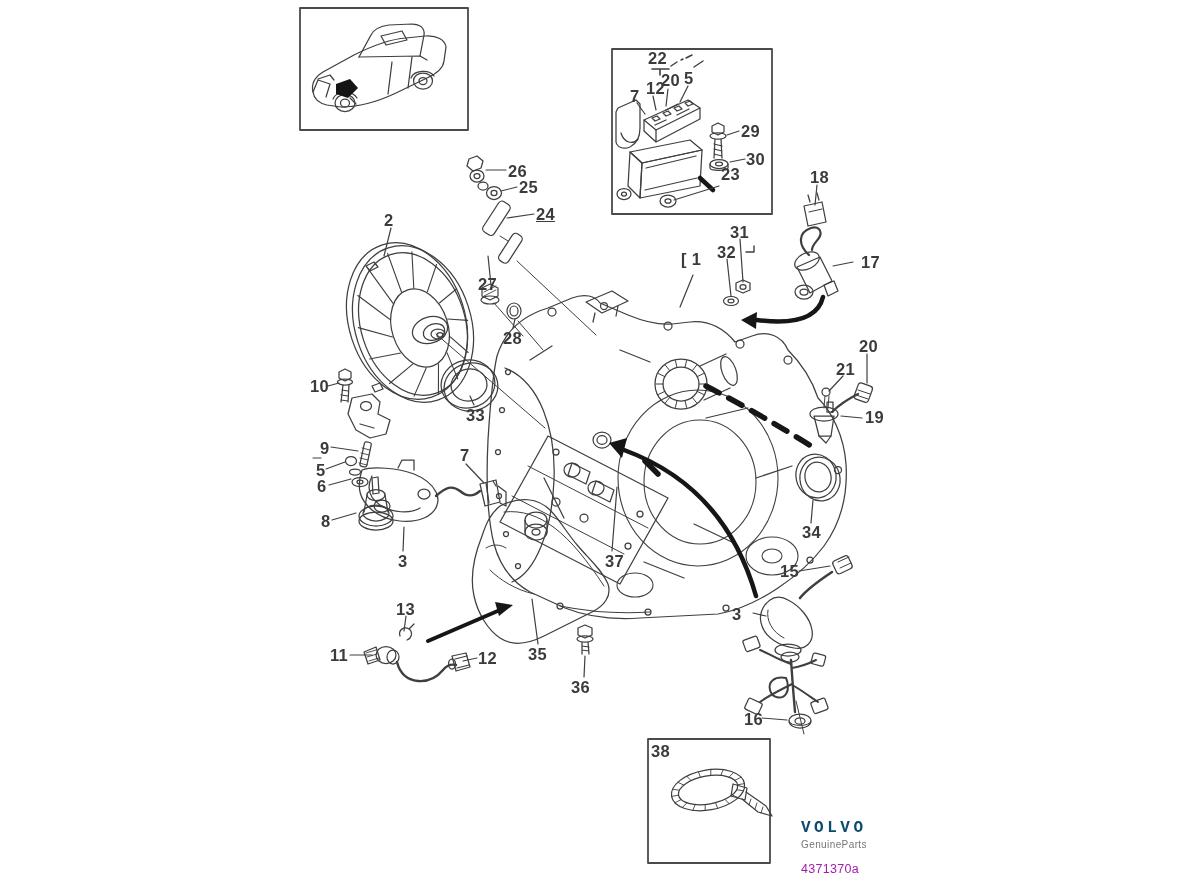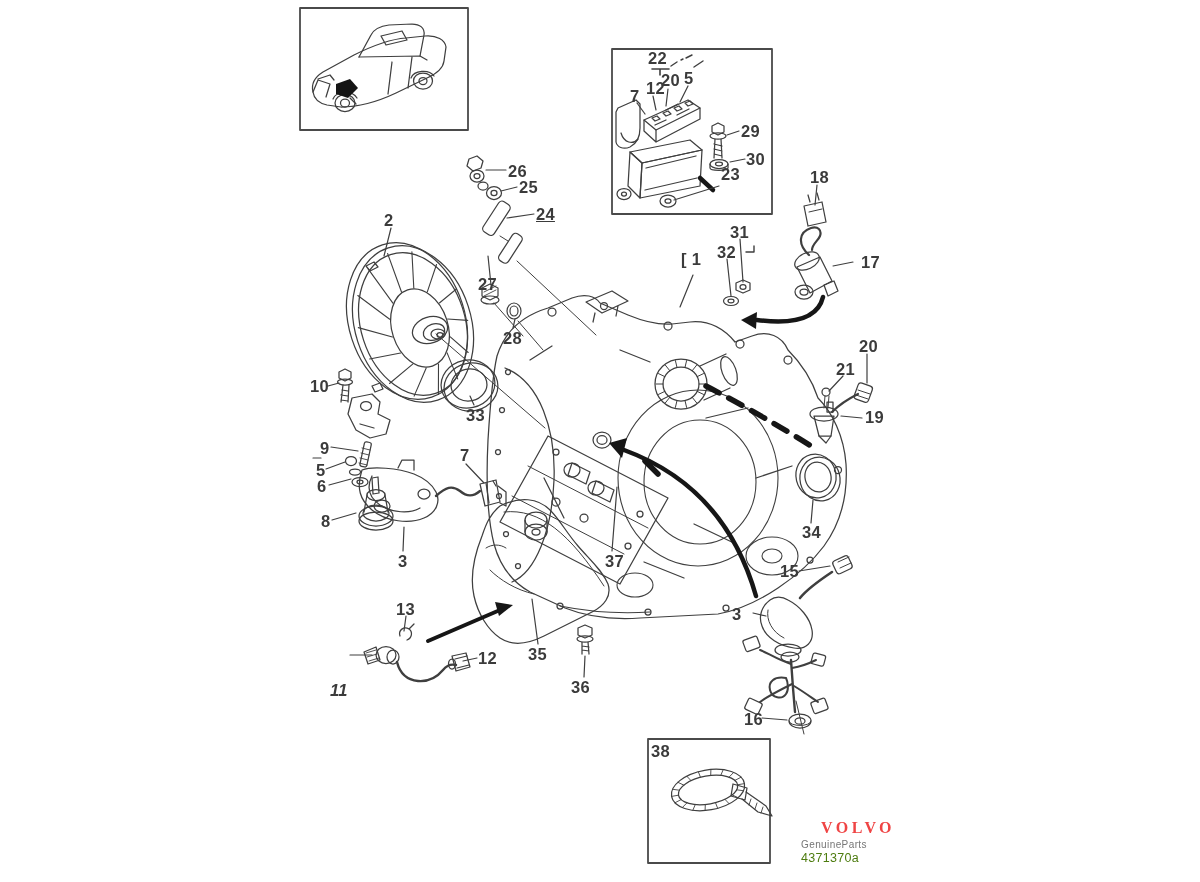--- a/index.html
+++ b/index.html
@@ -2,24 +2,24 @@
 <html><head>
 <meta charset="utf-8">
 <style>
   html,body{margin:0;padding:0;background:#ffffff;}
   #stage{position:relative;width:1200px;height:882px;background:#ffffff;overflow:hidden;
          font-family:"Liberation Sans",sans-serif;}
   #art{position:absolute;left:0;top:0;}
   .callout{position:absolute;font-family:"Liberation Sans",sans-serif;font-weight:700;
            font-size:16.5px;line-height:1;color:#3b3b3b;letter-spacing:.3px;white-space:pre;}
   #branding{position:absolute;left:801px;top:819px;width:150px;}
-  #brand-logo{font-family:Liberation Serif, serif;font-weight:700;font-size:16px;
-              letter-spacing:3.5px;color:#ef4444;margin-left:20px;}
+  #brand-logo{font-family:Liberation Mono, monospace;font-weight:700;font-size:16px;
+              letter-spacing:3.5px;color:#0c4a6e;}
   #brand-tagline{font-size:10px;color:#767676;letter-spacing:.4px;margin-top:2px;}
-  #brand-number{font-size:12.5px;color:#4d7c0f;margin-top:1px;letter-spacing:.3px;}
+  #brand-number{font-size:12.5px;color:#a21caf;margin-top:12px;letter-spacing:.3px;}
 </style>
 </head>
 <body>
 
 <div id="stage">
 
 <svg id="art" width="1200" height="882" viewBox="0 0 1200 882" fill="none" stroke="#3f3f3f" stroke-width="1.25" stroke-linecap="round" stroke-linejoin="round">
 
   <g>
     <rect x="300" y="8" width="168" height="122" stroke="#4a4a4a" stroke-width="1.8"></rect>
@@ -413,21 +413,21 @@
       <span class="callout" style="left: 320px; top: 440px;">9</span>
       <span class="callout" style="left: 316px; top: 462px;">5</span>
       <span class="callout" style="left: 317px; top: 478px;">6</span>
       <span class="callout" style="left: 321px; top: 513px;">8</span>
       <span class="callout" style="left: 398px; top: 553px;">3</span>
       <span class="callout" style="left: 460px; top: 447px;">7</span>
       <span class="callout" style="left: 605px; top: 553px;">37</span>
       <span class="callout" style="left: 528px; top: 646px;">35</span>
       <span class="callout" style="left: 571px; top: 679px;">36</span>
       <span class="callout" style="left: 396px; top: 601px;">13</span>
-      <span class="callout" style="left: 330px; top: 682px; font-style: italic;">11</span>
+      <span class="callout" style="left: 330px; top: 647px;">11</span>
       <span class="callout" style="left: 478px; top: 650px;">12</span>
       <span class="callout" style="left: 648px; top: 50px;">22</span>
       <span class="callout" style="left: 630px; top: 88px;">7</span>
       <span class="callout" style="left: 646px; top: 80px;">12</span>
       <span class="callout" style="left: 661px; top: 72px;">20</span>
       <span class="callout" style="left: 684px; top: 70px;">5</span>
       <span class="callout" style="left: 741px; top: 123px;">29</span>
       <span class="callout" style="left: 746px; top: 151px;">30</span>
       <span class="callout" style="left: 721px; top: 166px;">23</span>
       <span class="callout" style="left: 730px; top: 224px;">31</span>

